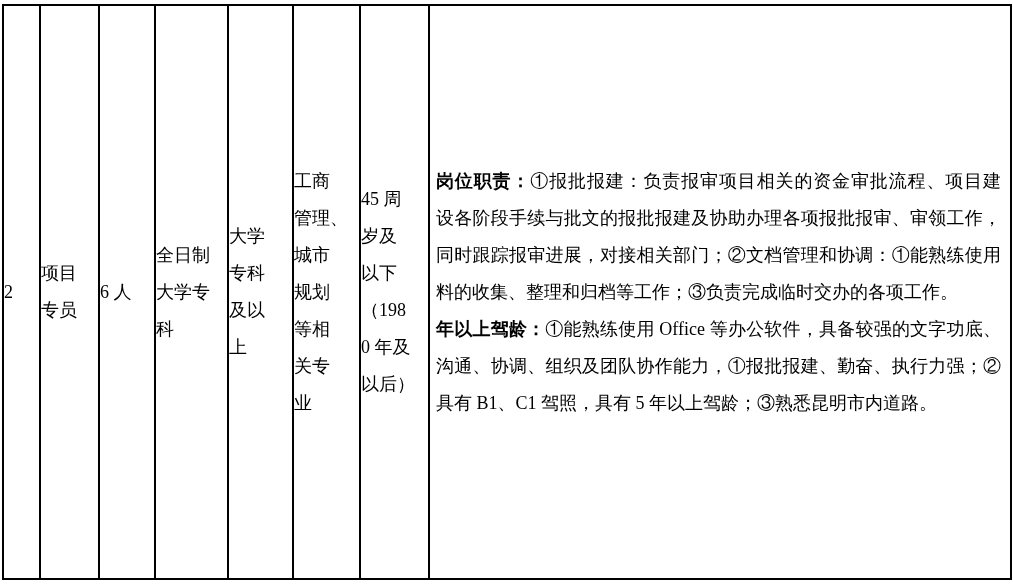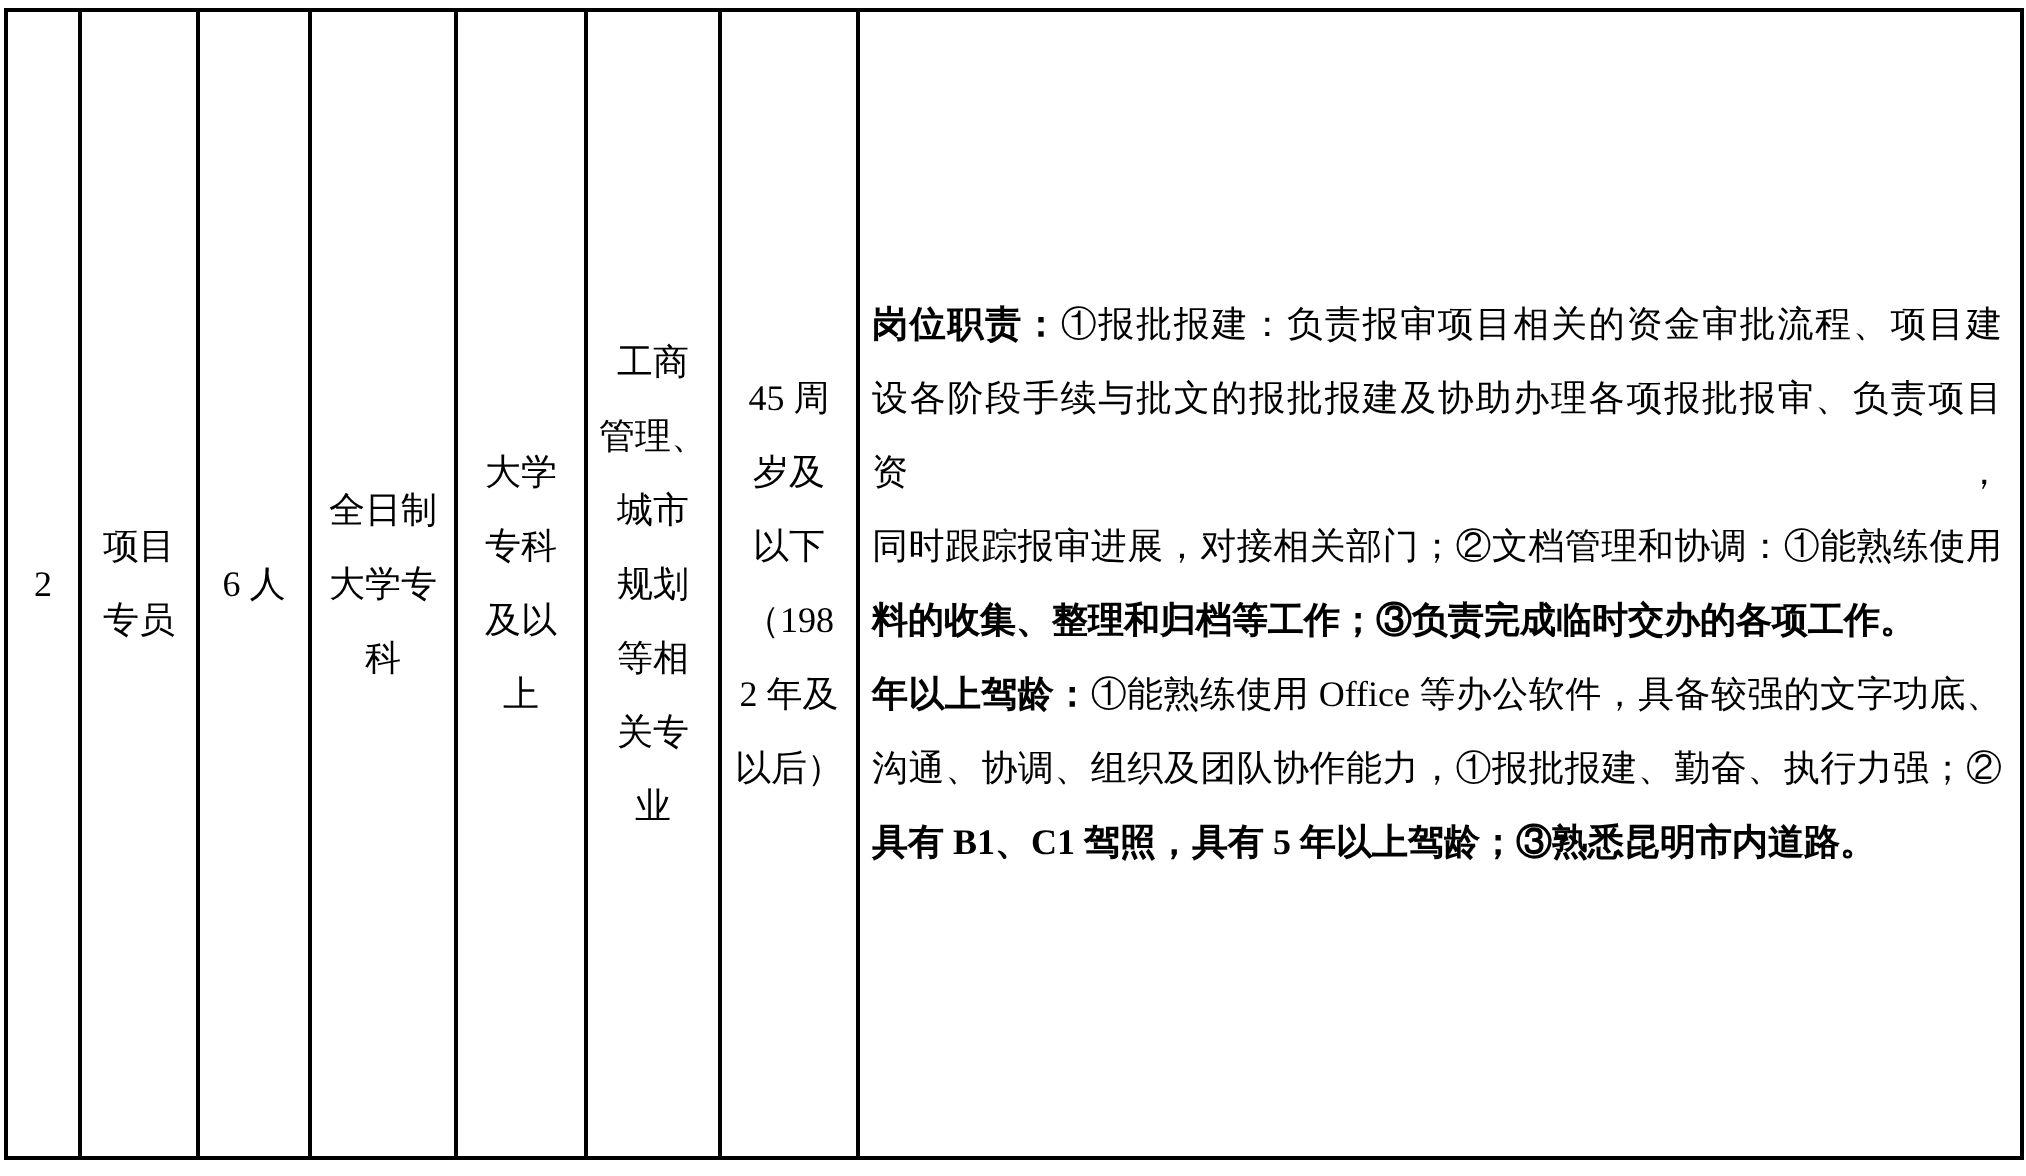--- a/index.html
+++ b/index.html
@@ -21,42 +21,41 @@
     left: 2px;
     top: 4px;
     width: 1008px;
     height: 576px;
     border-collapse: collapse;
     table-layout: fixed;
   }
   td {
     border: 2px solid #000000;
     vertical-align: middle;
-    text-align: center;
+    text-align: left;
     font-size: 18px;
     line-height: 37px;
     color: #000000;
     white-space: pre-line;
     padding: 0;
     overflow: hidden;
   }
   td.desc {
     text-align: left;
     white-space: normal;
     padding: 0 9px 0 6px;
   }
   .desc-line {
     text-align: justify;
     text-align-last: justify;
     line-height: 37px;
     font-size: 18px;
   }
   .desc-line.last-line {
     text-align-last: left;
-    font-weight: bold;
   }
   .desc-line b {
     font-weight: bold;
   }
 </style>
 </head>
 <body>
 
 <div class="page">
   <table class="job-table">
@@ -87,26 +86,26 @@
 管理、
 城市
 规划
 等相
 关专
 业</td>
       <td>45 周
 岁及
 以下
 （198
-2 年及
+0 年及
 以后）</td>
       <td class="desc">
         <div>
               <div class="desc-line"><b>岗位职责：</b>①报批报建：负责报审项目相关的资金审批流程、项目建</div>
-              <div class="desc-line">设各阶段手续与批文的报批报建及协助办理各项报批报审、负责项目资，</div>
+              <div class="desc-line">设各阶段手续与批文的报批报建及协助办理各项报批报审、审领工作，</div>
               <div class="desc-line">同时跟踪报审进展，对接相关部门；②文档管理和协调：①能熟练使用</div>
               <div class="desc-line last-line">料的收集、整理和归档等工作；③负责完成临时交办的各项工作。</div>
               <div class="desc-line"><b>年以上驾龄：</b>①能熟练使用 Office 等办公软件，具备较强的文字功底、</div>
               <div class="desc-line">沟通、协调、组织及团队协作能力，①报批报建、勤奋、执行力强；②</div>
               <div class="desc-line last-line">具有 B1、C1 驾照，具有 5 年以上驾龄；③熟悉昆明市内道路。</div>
             </div>
       </td>
     </tr>
   </tbody>
     </table>

